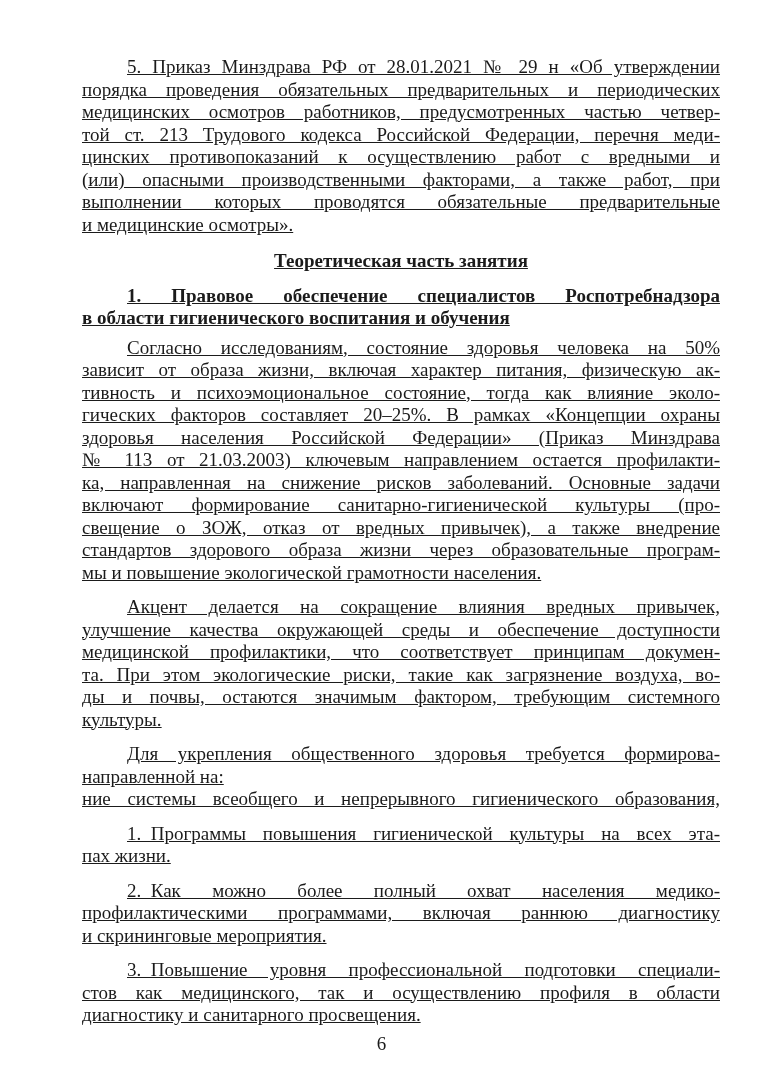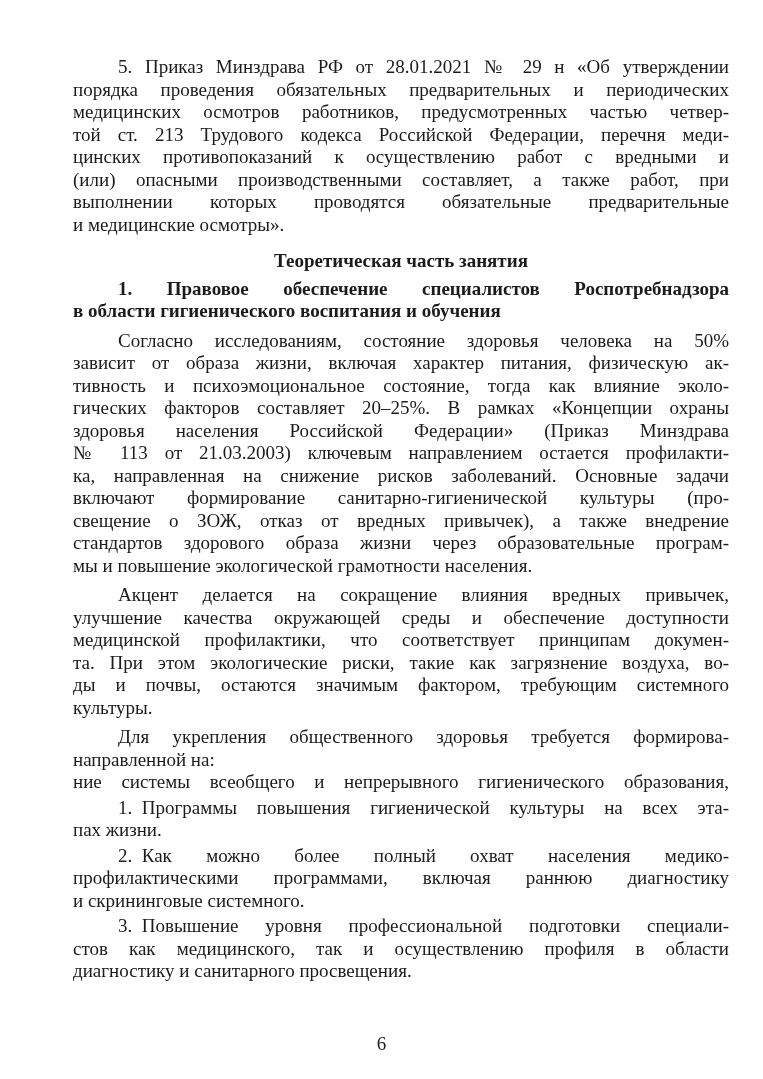--- a/index.html
+++ b/index.html
@@ -14,21 +14,21 @@
     background: var(--page-bg, #ffffff);
     color: var(--text-color, #1b1b1b);
     overflow: hidden;
   }
   .content {
     position: absolute;
     left: 70px;
     top: 49px;
     width: 662px;
   }
-  .block { margin: 3px; }
+  .block { margin: 12px; text-decoration: underline; }
   .line {
     font-size: 19px;
     line-height: 22.5px;
     text-align: justify;
     text-align-last: justify;
     white-space: normal;
   }
   .line.last { text-align-last: left; }
   .line.indent { padding-left: 45px; }
   .para { margin-top: 7px; }
@@ -61,21 +61,21 @@
 <body>
 
 <div class="page" style="--page-bg: #ffffff; --text-color: #1b1b1b;">
   <main class="content">
       <div class="block para">
         <div class="line indent">5. Приказ Минздрава РФ от 28.01.2021 № 29 н «Об утверждении</div>
         <div class="line">порядка проведения обязательных предварительных и периодических</div>
         <div class="line">медицинских осмотров работников, предусмотренных частью четвер-</div>
         <div class="line">той ст. 213 Трудового кодекса Российской Федерации, перечня меди-</div>
         <div class="line">цинских противопоказаний к осуществлению работ с вредными и</div>
-        <div class="line">(или) опасными производственными составляет, а также работ, при</div>
+        <div class="line">(или) опасными производственными факторами, а также работ, при</div>
         <div class="line">выполнении которых проводятся обязательные предварительные</div>
         <div class="line last">и медицинские осмотры».</div>
       </div>
       <div class="block h-center">
         <div class="line last">Теоретическая часть занятия</div>
       </div>
       <div class="block h-sub">
         <div class="line indent">1. Правовое обеспечение специалистов Роспотребнадзора</div>
         <div class="line last">в области гигиенического воспитания и обучения</div>
       </div>
@@ -105,21 +105,21 @@
         <div class="line last">направленной на:</div>
         <div class="line">ние системы всеобщего и непрерывного гигиенического образования,</div>
       </div>
       <div class="block li-item">
         <div class="line indent">1. Программы повышения гигиенической культуры на всех эта-</div>
         <div class="line last">пах жизни.</div>
       </div>
       <div class="block li-item">
         <div class="line indent">2. Как  можно  более  полный  охват  населения  медико-</div>
         <div class="line">профилактическими программами, включая раннюю диагностику</div>
-        <div class="line last">и скрининговые системного.</div>
+        <div class="line last">и скрининговые мероприятия.</div>
       </div>
       <div class="block li-item">
         <div class="line indent">3. Повышение уровня профессиональной подготовки специали-</div>
         <div class="line">стов как медицинского, так и осуществлению профиля в области</div>
         <div class="line last">диагностику и санитарного просвещения.</div>
       </div>
     </main>
   <div class="footer-pagenum">6</div>
 </div>
 

